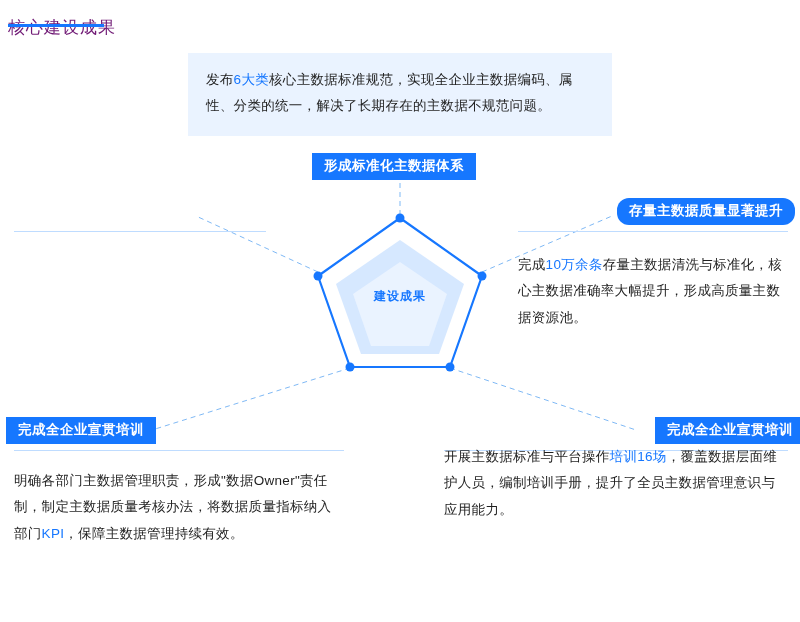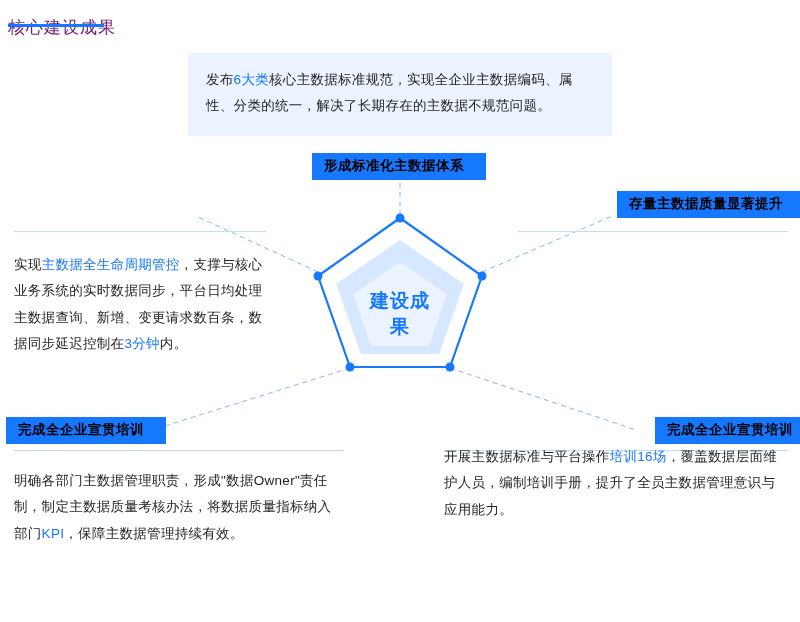--- a/index.html
+++ b/index.html
@@ -52,41 +52,41 @@
     pointer-events: none;
   }
 
   
   .center-label {
     position: absolute;
     left: 364px;
     top: 288px;
     width: 72px;
     text-align: center;
-    font-size: 19px;
+    font-size: 12px;
     color: #1677ff;
     font-weight: bold;
     letter-spacing: 1px;
   }
 
   
   .tag {
     position: absolute;
     background: #1677ff;
-    color: #000000;
+    color: #ffffff;
     font-size: 13.5px;
     font-weight: bold;
     letter-spacing: 0.5px;
-    padding: 5px 22px 6px 12px;
+    padding: 5px 12px 6px 12px;
     white-space: nowrap;
     line-height: 1.2;
   }
   .tag-top   { left: 312px; top: 153px; }
   .tag-left  { left: 6px;   top: 198px; }
-  .tag-right { left: 617px; top: 191px; }
+  .tag-right { left: 617px; top: 198px; border-radius: 12px; }
   .tag-bl    { left: 6px;   top: 417px; }
   .tag-br    { left: 655px; top: 417px; }
 
   
   .text-block {
     position: absolute;
     font-size: 13.5px;
     line-height: 1.95;
     color: #1f1f1f;
     letter-spacing: 0.3px;
@@ -165,24 +165,24 @@
       <circle cx="318" cy="276" r="4.5"></circle>
     </g>
   </svg>
 
   <div class="center-label">建设成果</div>
 
   <div class="text-block block-top"><span>发布</span><span class="hl">6大类</span><span>核心主数据标准规范，实现全企业主数据编码、属性、分类的统一，解决了长期存在的主数据不规范问题。</span></div>
   <div class="tag tag-top">形成标准化主数据体系</div>
 
   <div class="tag-rule rule-l"></div>
-  <div class="text-block block-left"><span>实现</span><span class="hl">主数据全生命周期管控</span><span>，支撑与核心业务系统的实时数据同步，平台日均处理主数据查询、新增、变更请求数百条，数据同步延迟控制在</span><span class="hl">3分钟</span><span>内。</span></div>
 
   <div class="tag tag-right">存量主数据质量显著提升</div>
   <div class="tag-rule rule-r"></div>
+  <div class="text-block block-right"><span>完成</span><span class="hl">10万余条</span><span>存量主数据清洗与标准化，核心主数据准确率大幅提升，形成高质量主数据资源池。</span></div>
 
   <div class="tag tag-bl">完成全企业宣贯培训</div>
   <div class="tag-rule rule-bl"></div>
   <div class="text-block block-bl"><span>明确各部门主数据管理职责，形成"数据Owner"责任制，制定主数据质量考核办法，将数据质量指标纳入部门</span><span class="hl">KPI</span><span>，保障主数据管理持续有效。</span></div>
 
   <div class="tag tag-br">完成全企业宣贯培训</div>
   <div class="tag-rule rule-br"></div>
   <div class="text-block block-br"><span>开展主数据标准与平台操作</span><span class="hl">培训16场</span><span>，覆盖数据层面维护人员，编制培训手册，提升了全员主数据管理意识与应用能力。</span></div>
 
 </div>

